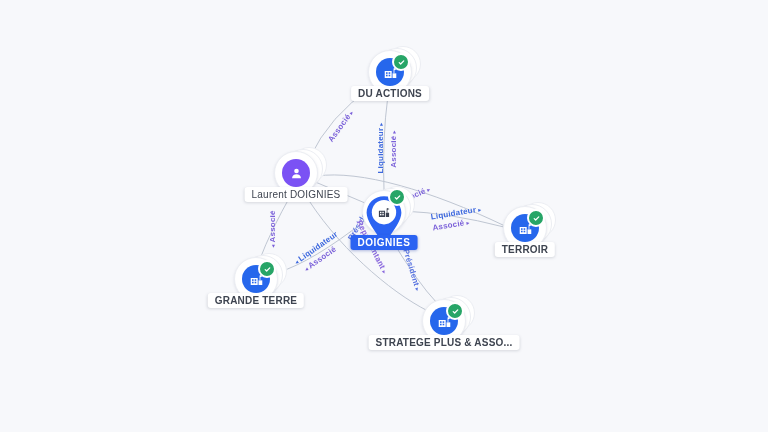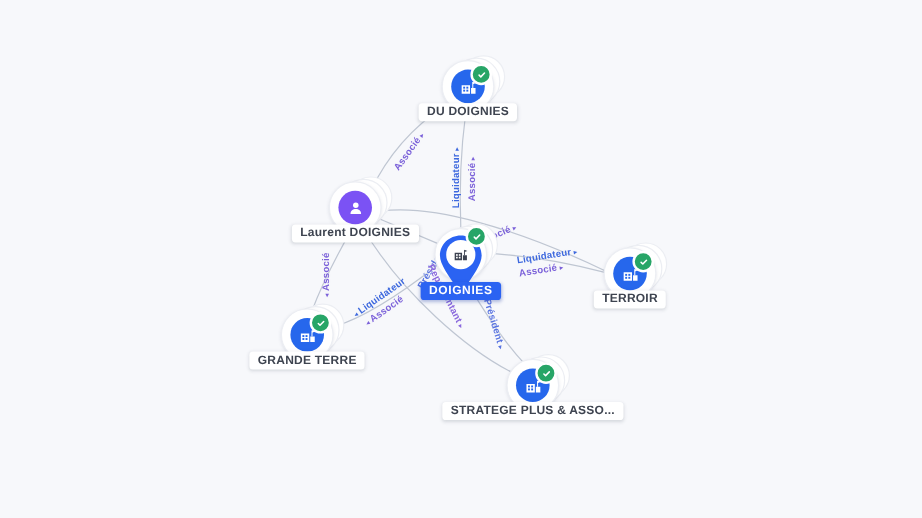--- a/index.html
+++ b/index.html
@@ -57,21 +57,21 @@
     position:absolute;left:11px;top:-10px;width:14px;height:14px;border-radius:50%;
     transform:translate(-50%,-50%);background:#27a567;border:2px solid #fff;
     display:flex;align-items:center;justify-content:center;
   }
   .card{
     position:absolute;left:0;top:14px;transform:translateX(-50%);
     background:#fff;color:#3e4450;font-size:10px;font-weight:600;letter-spacing:.2px;
     padding:2px 7px;border-radius:3px;white-space:nowrap;
     box-shadow:0 1px 3px rgba(60,70,90,.18);
   }
-  #node-laurent-doignies .card{font-weight:700;}
+  #node-laurent-doignies .card{font-weight:400;}
   
   #node-du-terroir{left:390px;top:72px;}
   #node-laurent-doignies{left:296px;top:173px;}
   #node-avenirs{left:525px;top:228px;}
   #node-grande-terre{left:256px;top:279px;}
   #node-stratege-plus{left:444px;top:321px;}
   
   #node-actions{left:384px;top:212px;z-index:4;}
   #node-actions .pin{
     position:absolute;left:-19px;top:-17px;width:38px;height:49px;
@@ -130,21 +130,21 @@
           <path fill="#fff" d="M12.4 11h4.4v5.5h-4.4z"></path>
           <path stroke="#fff" stroke-width="1" d="M14.1 5.2v5.8"></path>
           <path fill="#fff" d="M14.1 4.8l3.2 1.3-3.2 1.3z"></path>
         </svg>
     </span>
     <span class="badge">
       <svg width="9" height="9" viewBox="0 0 14 14">
           <path d="M3.5 7.2l2.2 2.2 4.8-4.9" stroke="#fff" stroke-width="2" fill="none" stroke-linecap="round" stroke-linejoin="round"></path>
         </svg>
     </span>
-    <div class="card">DU DOIGNIES</div>
+    <div class="card">DU ACTIONS</div>
   </div>
 
   <div class="node" id="node-laurent-doignies">
     <span class="disc d3"></span>
     <span class="disc d2"></span>
     <span class="disc d1"></span>
     <span class="icon-circle person">
       <svg width="17" height="17" viewBox="0 0 20 20">
           <circle cx="10" cy="7.1" r="2.7" fill="#fff"></circle>
           <path d="M4.8 15.6c0-3.1 2.3-4.7 5.2-4.7s5.2 1.6 5.2 4.7z" fill="#fff"></path>

